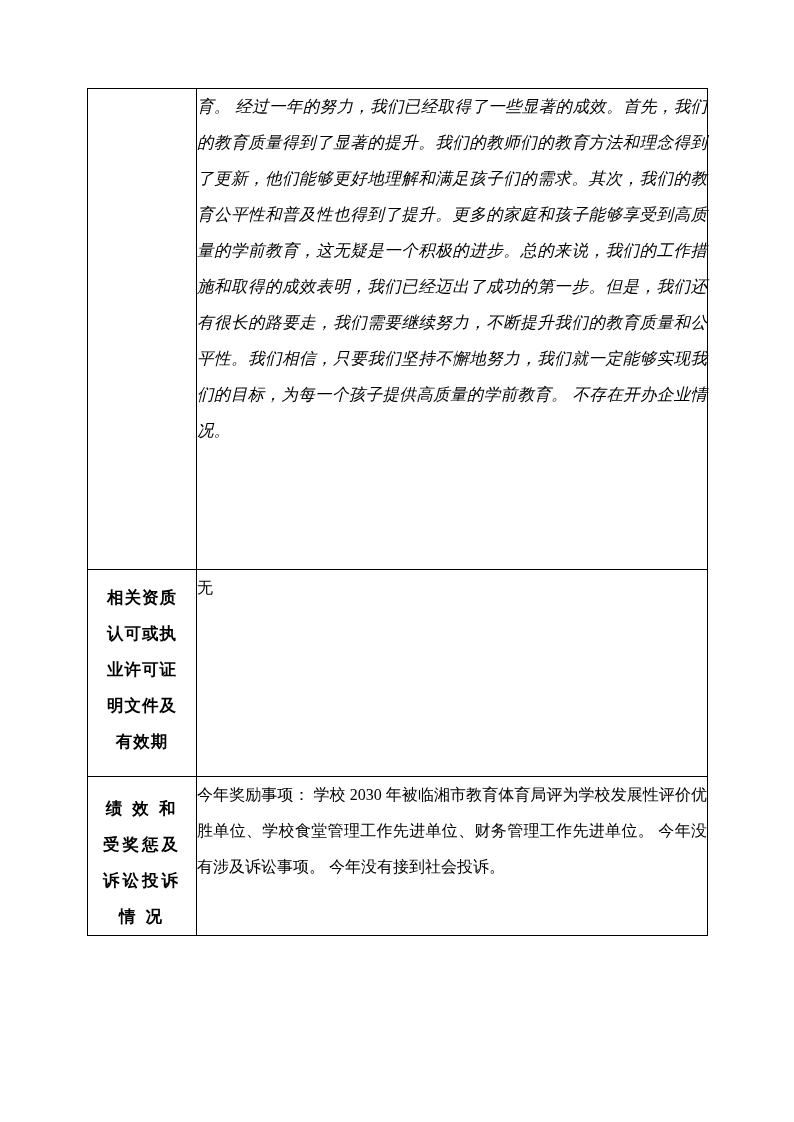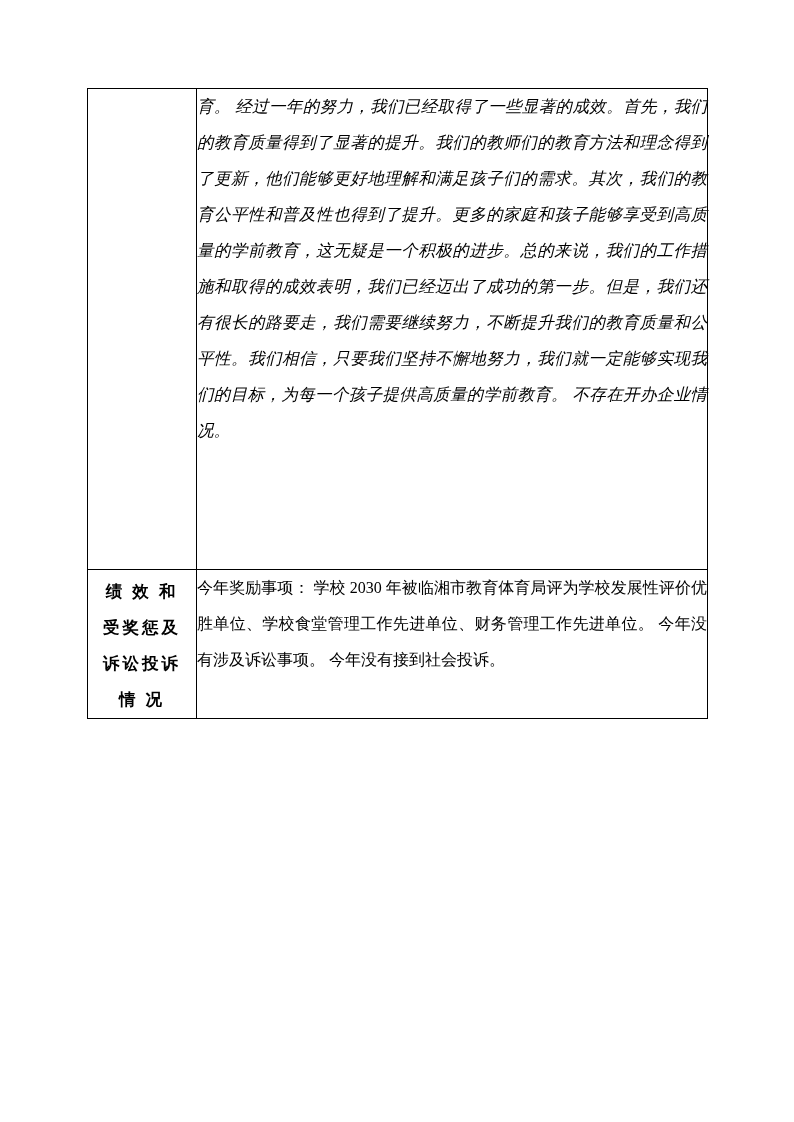--- a/index.html
+++ b/index.html
@@ -81,40 +81,52 @@
   }
   .row-qualification .label-cell {
     height: 196px;
     padding-top: 10px;
   }
   .row-performance .body-cell {
     height: 140px;
   }
   .row-performance .label-cell {
     height: 140px;
-    padding-top: 4px;
+    padding-top: 14px;
   }
   .label-text.spaced {
     letter-spacing: 3px;
   }
 </style>
 </head>
 <body>
 
 <div class="page">
   <table class="doc-table">
     <tbody>
       <tr class="row-continued">
         <td class="col-label label-cell">
           <div class="label-text"></div>
         </td>
         <td class="col-body body-cell">
           <div class="body-text cursive">育。 经过一年的努力，我们已经取得了一些显著的成效。首先，我们的教育质量得到了显著的提升。我们的教师们的教育方法和理念得到了更新，他们能够更好地理解和满足孩子们的需求。其次，我们的教育公平性和普及性也得到了提升。更多的家庭和孩子能够享受到高质量的学前教育，这无疑是一个积极的进步。总的来说，我们的工作措施和取得的成效表明，我们已经迈出了成功的第一步。但是，我们还有很长的路要走，我们需要继续努力，不断提升我们的教育质量和公平性。我们相信，只要我们坚持不懈地努力，我们就一定能够实现我们的目标，为每一个孩子提供高质量的学前教育。 不存在开办企业情况。</div>
         </td>
       </tr>
+      <tr class="row-qualification">
+        <td class="col-label label-cell">
+          <div class="label-text">相关资质
+认可或执
+业许可证
+明文件及
+有效期</div>
+        </td>
+        <td class="col-body body-cell">
+          <div class="body-text">无</div>
+        </td>
+      </tr>
       <tr class="row-performance">
         <td class="col-label label-cell">
           <div class="label-text spaced">绩 效 和
 受奖惩及
 诉讼投诉
 情    况</div>
         </td>
         <td class="col-body body-cell">
           <div class="body-text">今年奖励事项： 学校 2030 年被临湘市教育体育局评为学校发展性评价优胜单位、学校食堂管理工作先进单位、财务管理工作先进单位。 今年没有涉及诉讼事项。 今年没有接到社会投诉。</div>
         </td>

